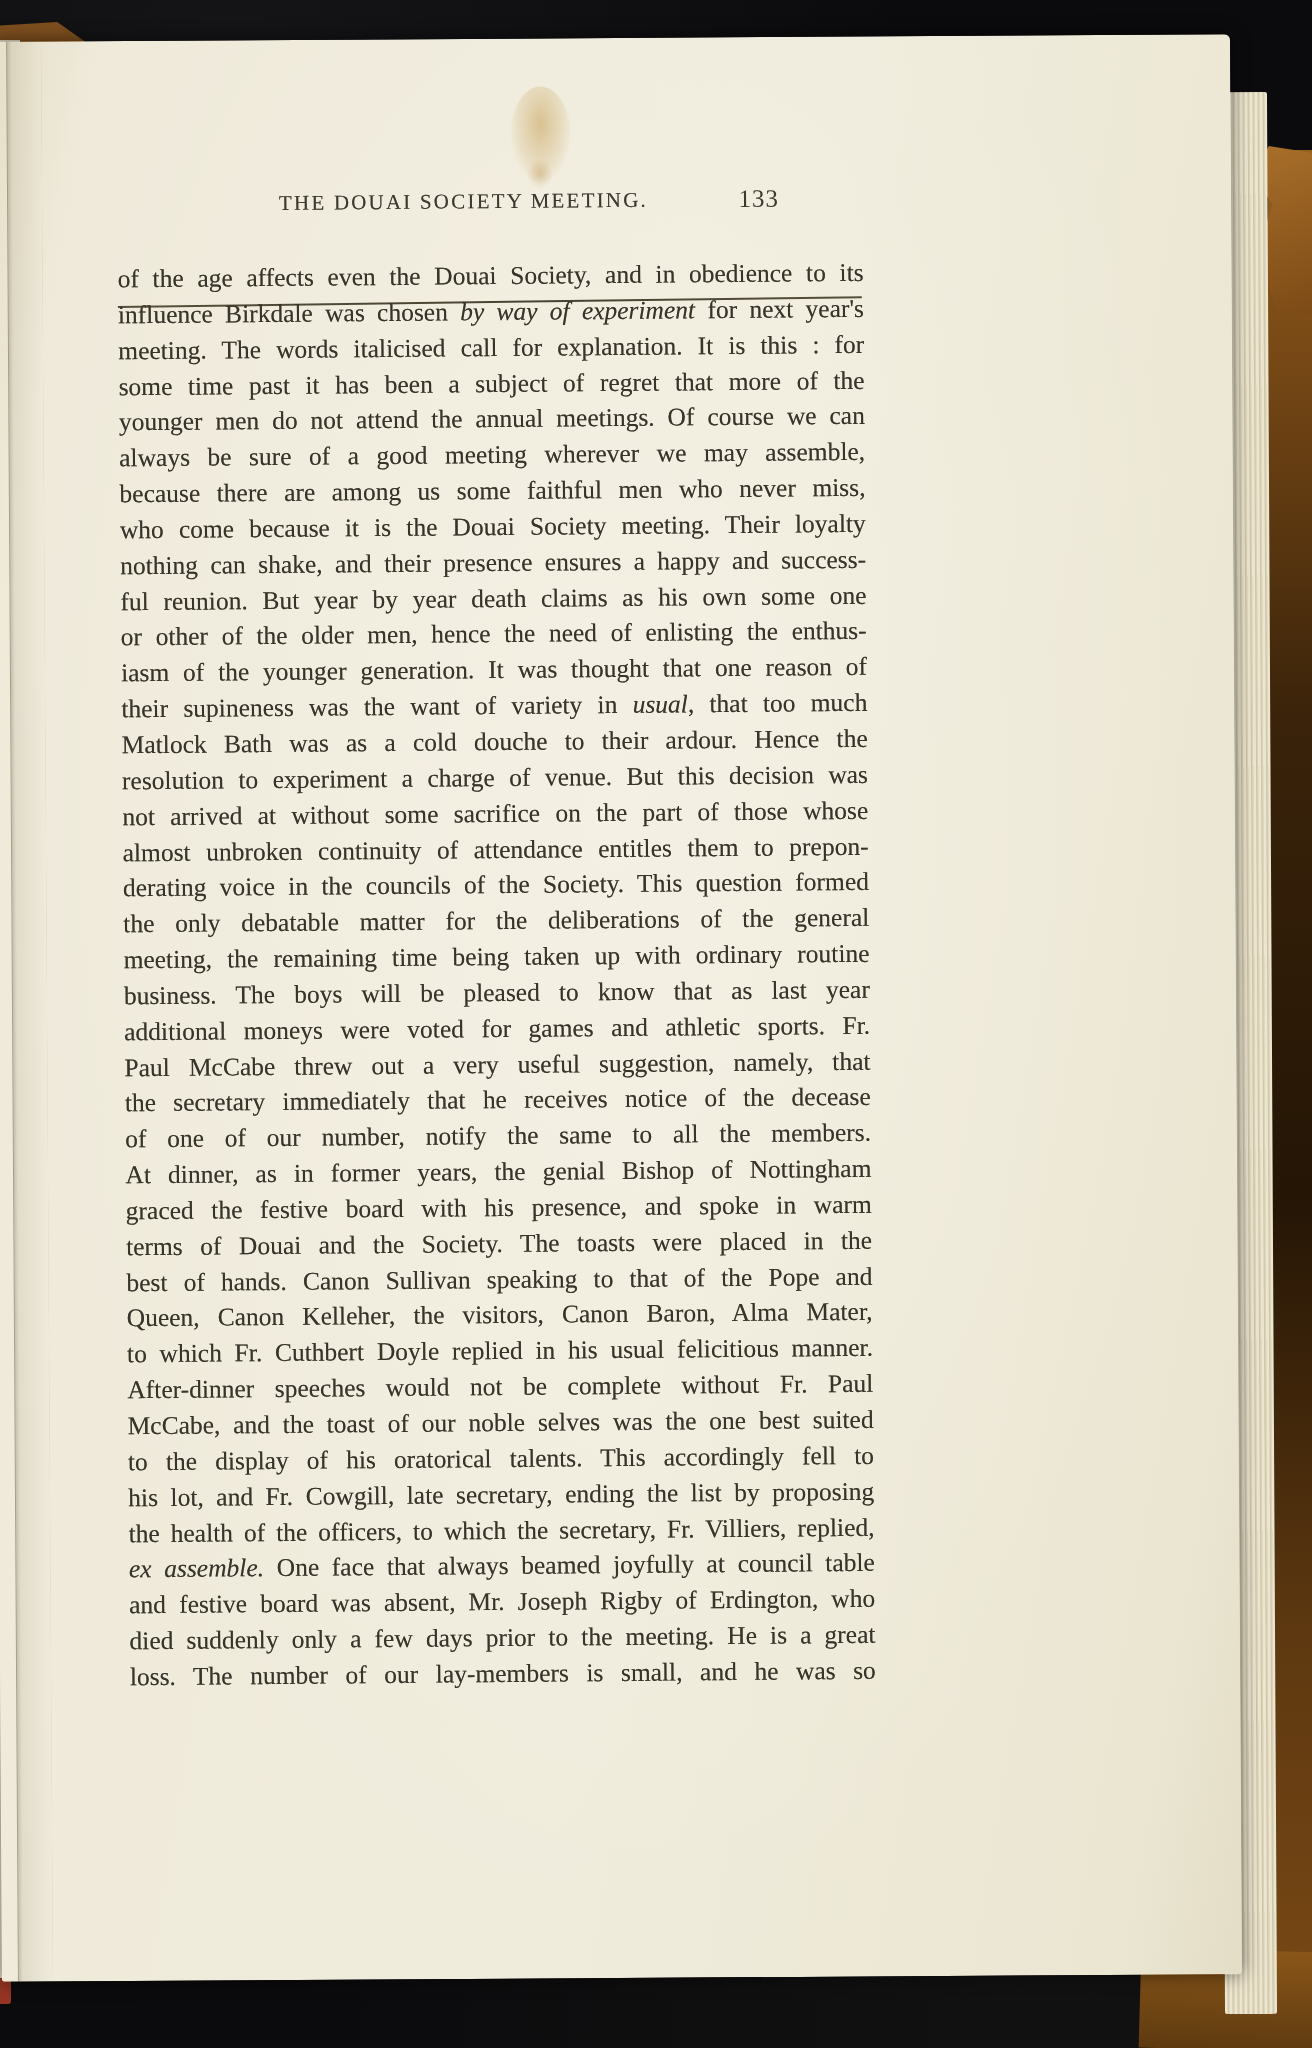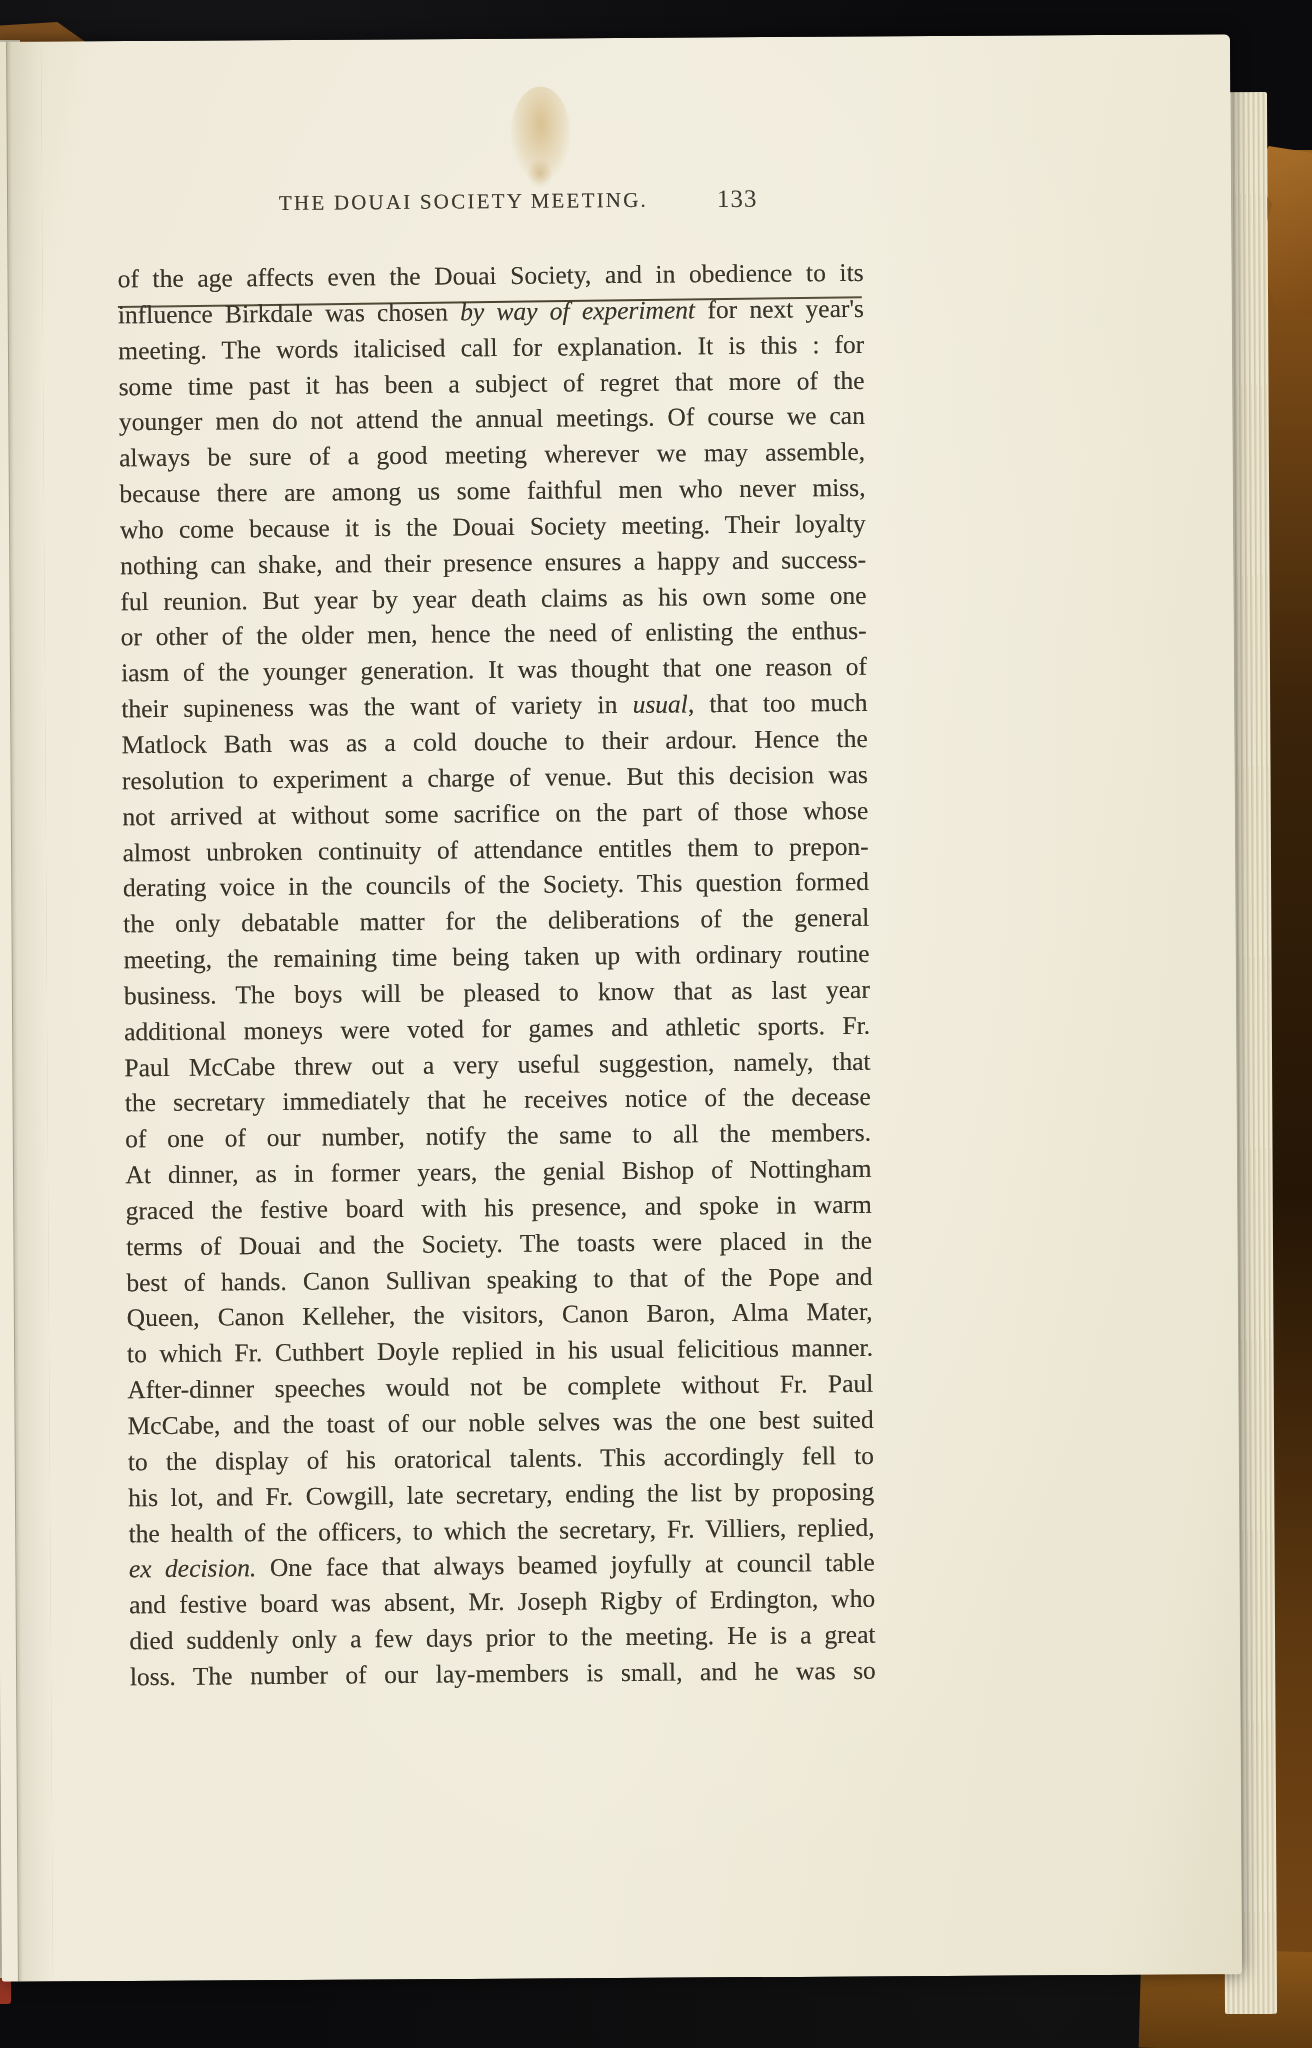--- a/index.html
+++ b/index.html
@@ -95,21 +95,21 @@
   .page-header-title{
     position:absolute;left:290px;top:150px;width:350px;
     text-align:center;
     font-size:21px;letter-spacing:2.2px;
     color:#3d3930;
     white-space:nowrap;
     text-shadow:0 0 .5px rgba(61,57,48,.5);
   }
   .page-number{
     position:absolute;left:728px;top:148px;width:62px;
-    text-align:left;font-size:25px;letter-spacing:1px;color:#3d3930;
+    text-align:right;font-size:25px;letter-spacing:1px;color:#3d3930;
   }
   .header-rule{
     position:absolute;left:128px;top:262px;width:744px;height:2px;
     background:linear-gradient(90deg,#564f3c,#47412f 60%,#564f3c);
     transform:rotate(-.25deg);
   }
   .page-body{
     position:absolute;left:128px;top:219px;width:746px;
   }
   .line{
@@ -178,19 +178,19 @@
         <div class="line"><span>graced the festive board with his presence, and spoke in warm</span></div>
         <div class="line"><span>terms of Douai and the Society.  The toasts were placed in the</span></div>
         <div class="line"><span>best of hands.  Canon Sullivan speaking to that of the Pope and</span></div>
         <div class="line"><span>Queen, Canon Kelleher, the visitors, Canon Baron, Alma Mater,</span></div>
         <div class="line"><span>to which Fr. Cuthbert Doyle replied in his usual felicitious manner.</span></div>
         <div class="line"><span>After-dinner speeches would not be complete without Fr. Paul</span></div>
         <div class="line"><span>McCabe, and the toast of our noble selves was the one best suited</span></div>
         <div class="line"><span>to the display of his oratorical talents.  This accordingly fell to</span></div>
         <div class="line"><span>his lot, and Fr. Cowgill, late secretary, ending the list by proposing</span></div>
         <div class="line"><span>the health of the officers, to which the secretary, Fr. Villiers, replied,</span></div>
-        <div class="line"><span class="it">ex decision.</span><span>  One face that always beamed joyfully at council table</span></div>
+        <div class="line"><span class="it">ex assemble.</span><span>  One face that always beamed joyfully at council table</span></div>
         <div class="line"><span>and festive board was absent, Mr. Joseph Rigby of Erdington, who</span></div>
         <div class="line"><span>died suddenly only a few days prior to the meeting.  He is a great</span></div>
         <div class="line"><span>loss.  The number of our lay-members is small, and he was so</span></div>
       </div>
   </div>
 </div>
 
 </body></html>

